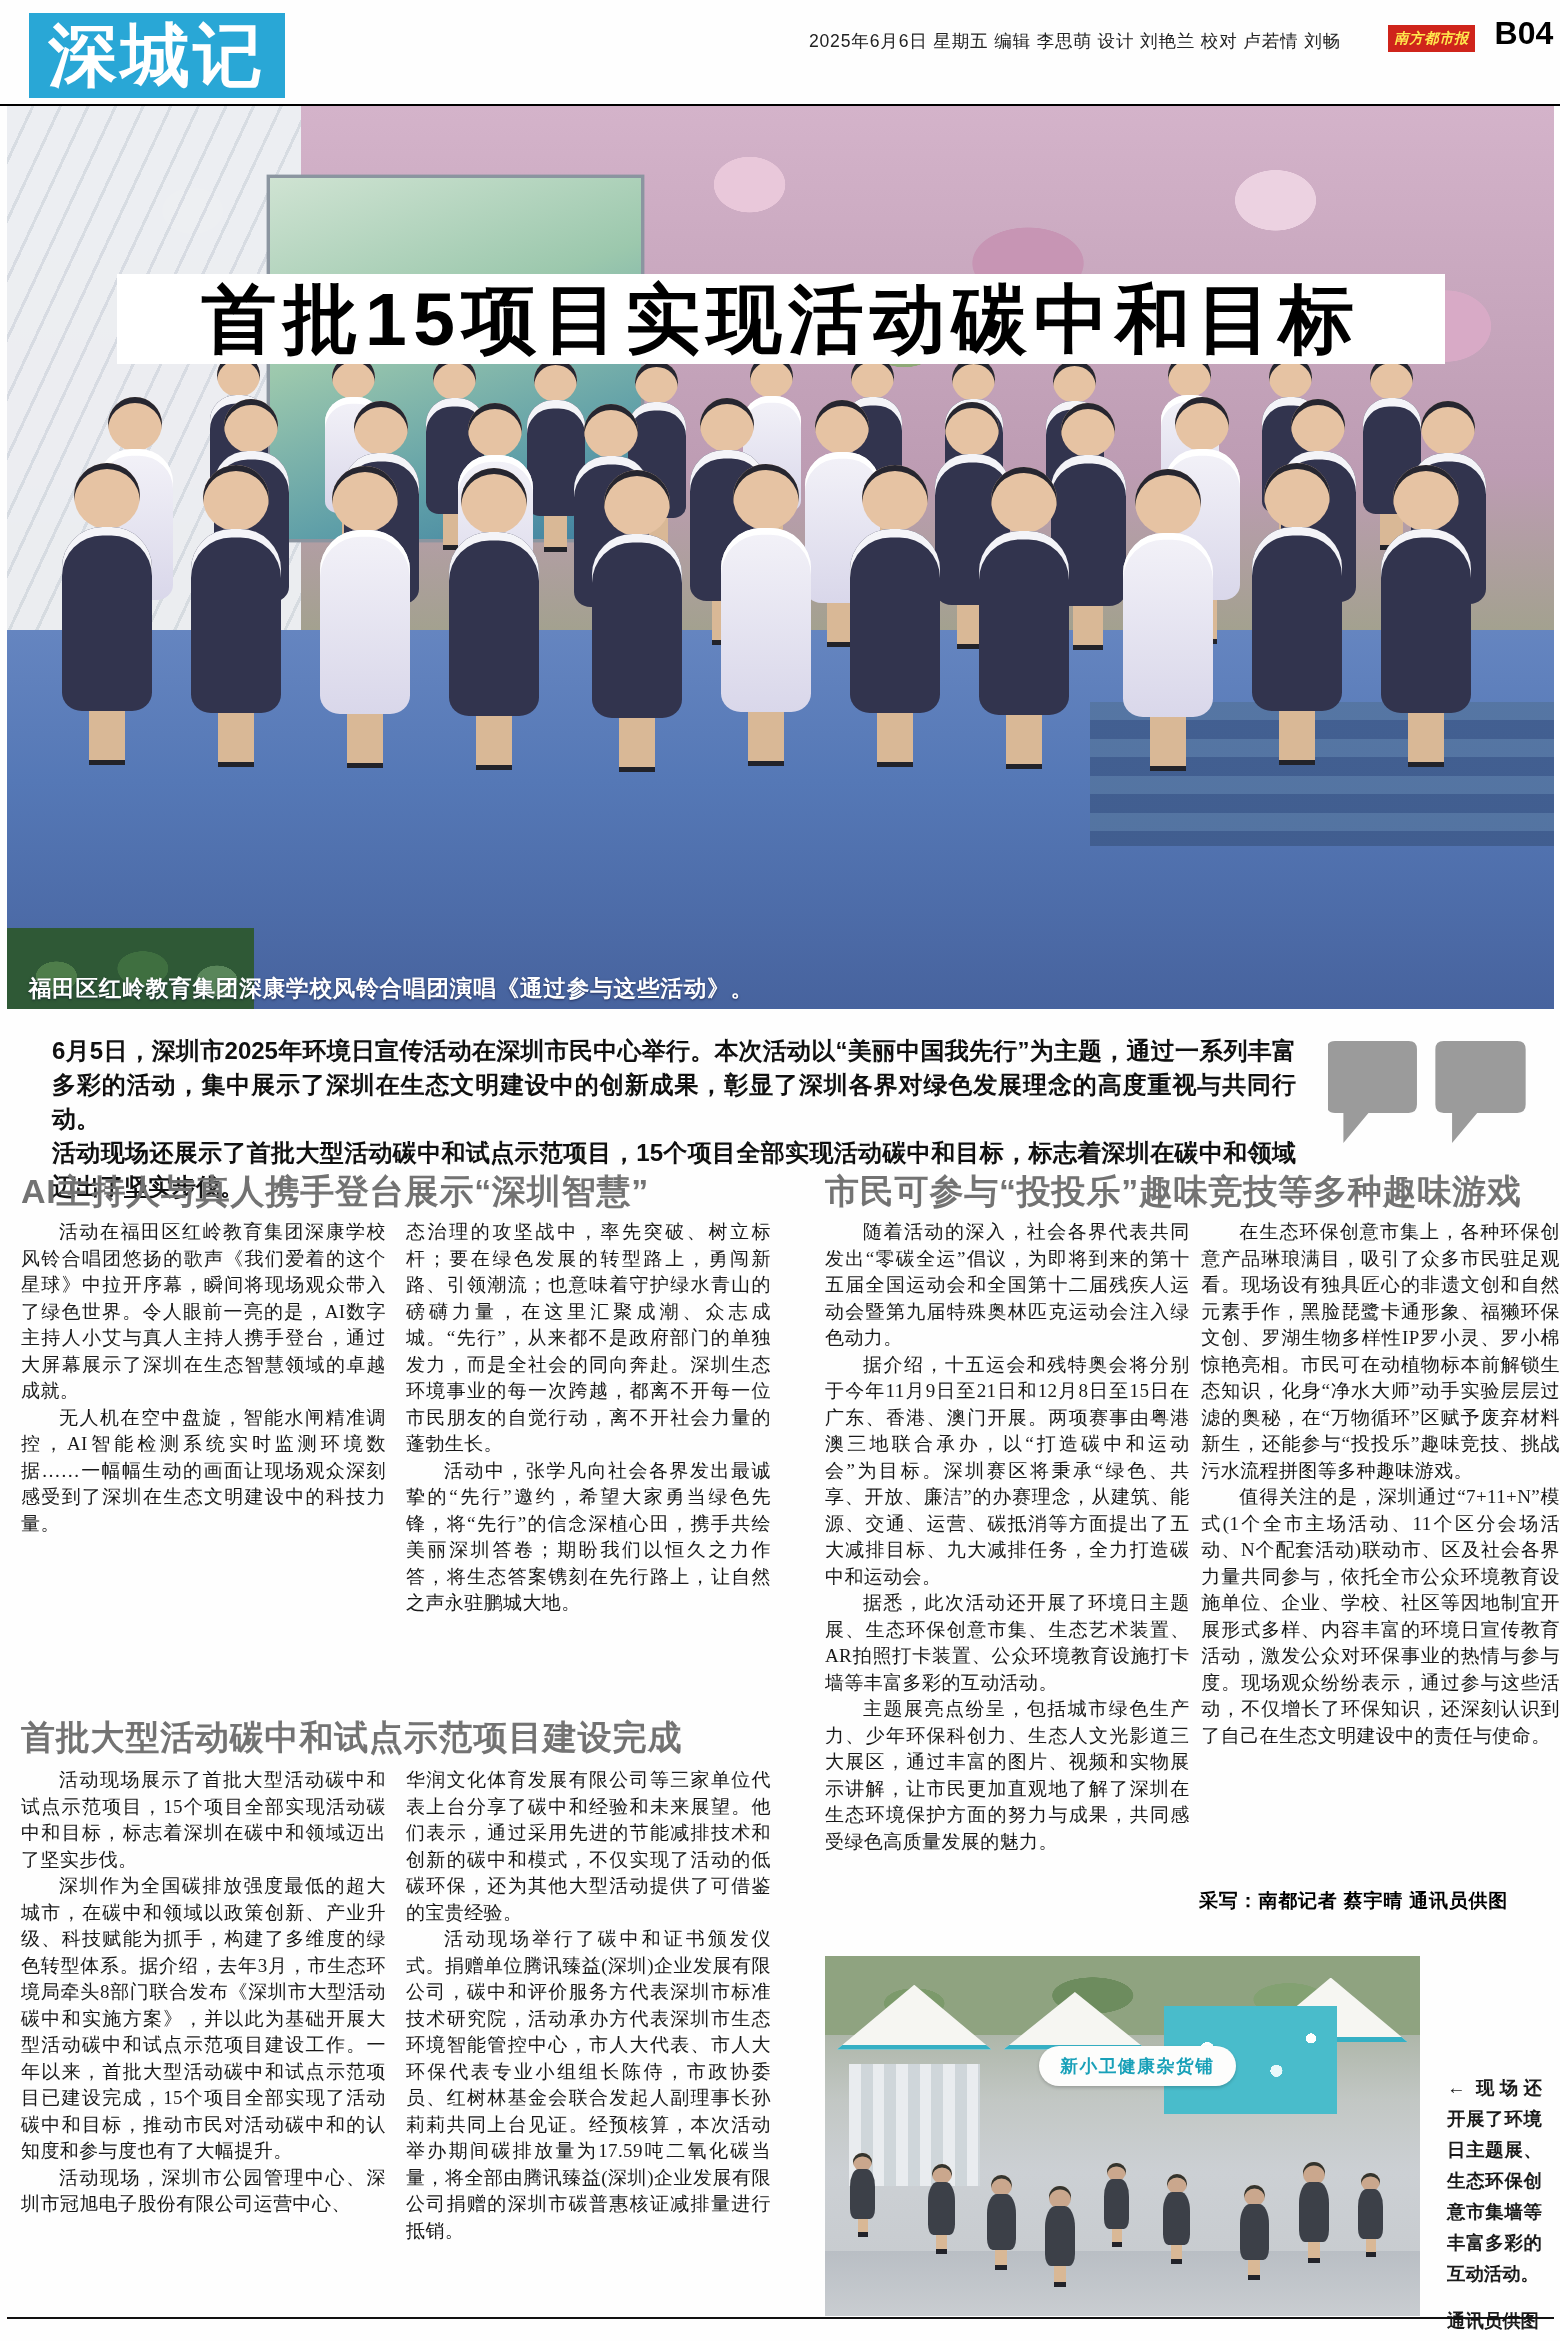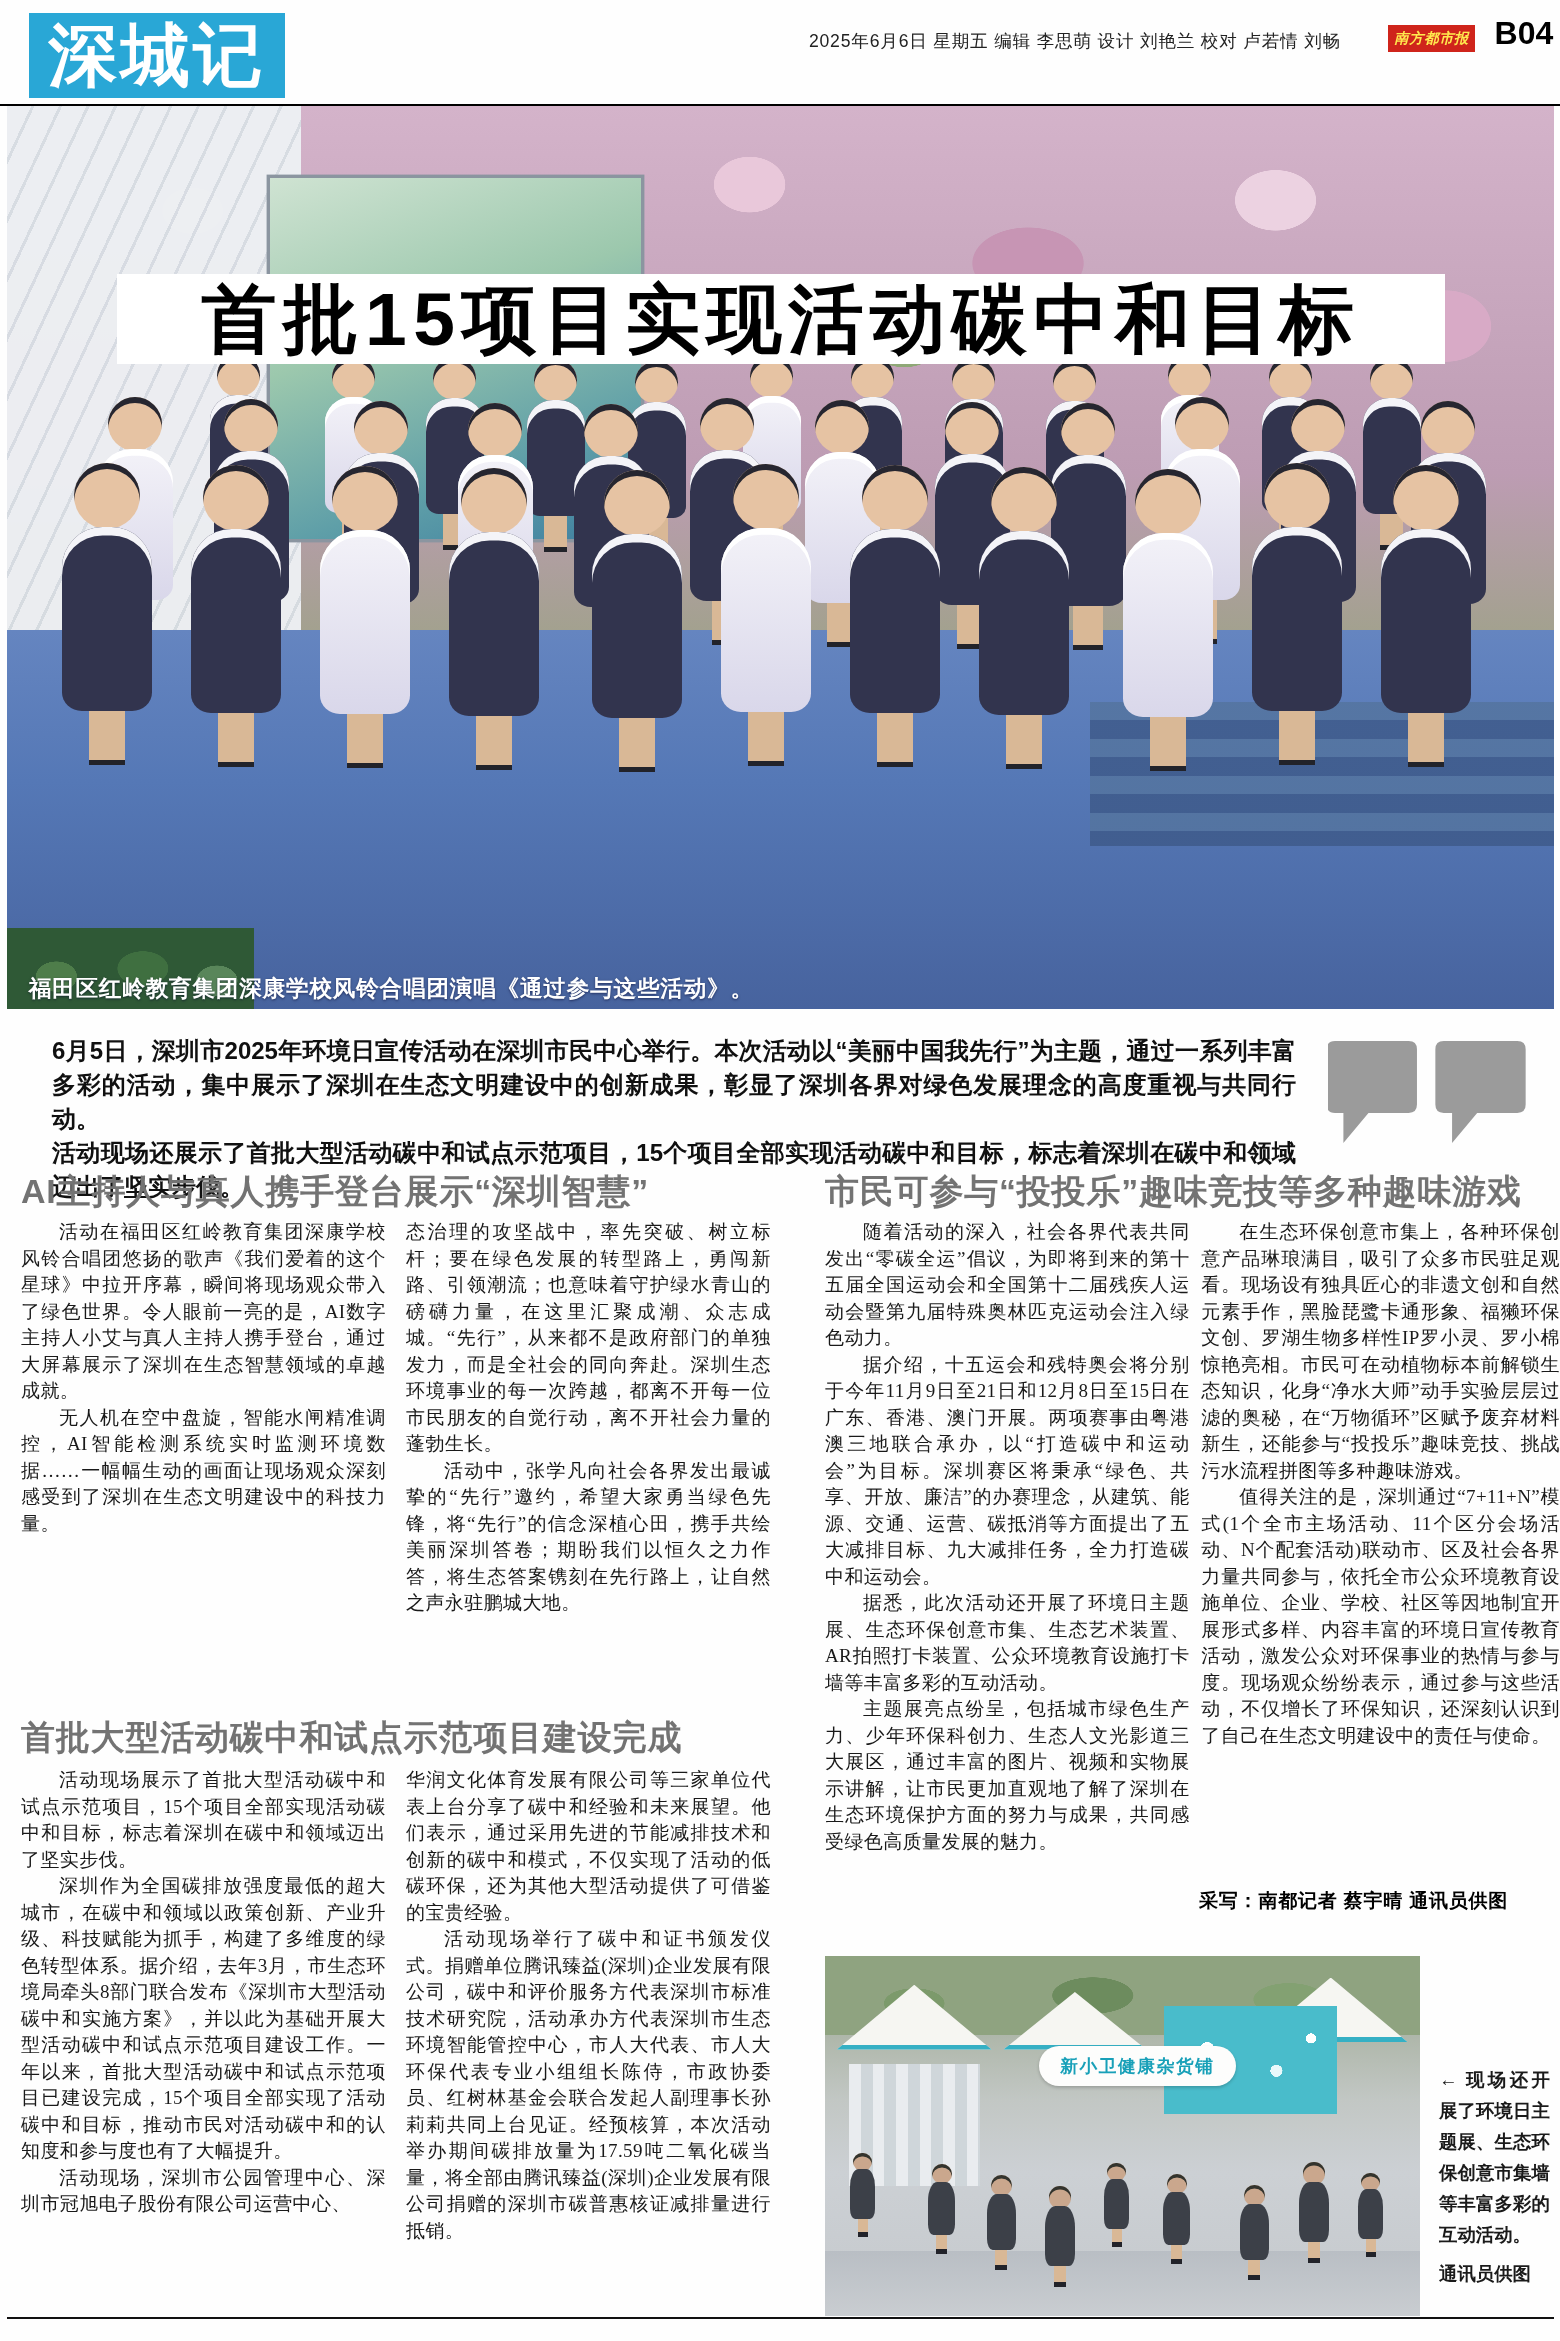--- a/index.html
+++ b/index.html
@@ -93,21 +93,21 @@
   .bp-banner{position:absolute;left:36%;top:25%;width:33%;height:11%;background:#fdfdfc;
     border-radius:20px;display:flex;align-items:center;justify-content:center;
     color:#18a0b8;font-weight:900;font-size:17.6px;letter-spacing:1.7px;box-shadow:0 1.7px 3.4px rgba(0,0,0,.2);}
   .bp-stall{position:absolute;left:4%;top:30%;width:22%;height:34%;
     background:repeating-linear-gradient(90deg,#e9ecef 0 11.7px,#cfd6da 11.7px 23.5px);}
   .bp-ground{position:absolute;left:0;bottom:0;width:100%;height:18%;
     background:linear-gradient(#b9bec4,#c9cdd1);}
 
   .photo-side-caption{position:absolute;left:1431px;top:2056px;width:127px;font-size:18.4px;
     font-weight:700;line-height:31px;color:#1a1a1a;text-align:justify;}
-  .photo-side-caption p{margin:8px;}
+  .photo-side-caption p{margin:16px;}
   .bottom-rule{position:absolute;left:6.7px;top:2317px;width:1547px;height:1.7px;background:#111;}
 </style>
 </head>
 <body>
 
 <div class="page" data-interactable="false">
 
   <div class="masthead-box" data-interactable="false">深城记</div>
   <div class="dateline" data-interactable="false">2025年6月6日 星期五  编辑 李思萌  设计 刘艳兰  校对 卢若情 刘畅</div>
   <div class="brand-logo" data-interactable="false">南方都市报</div>

